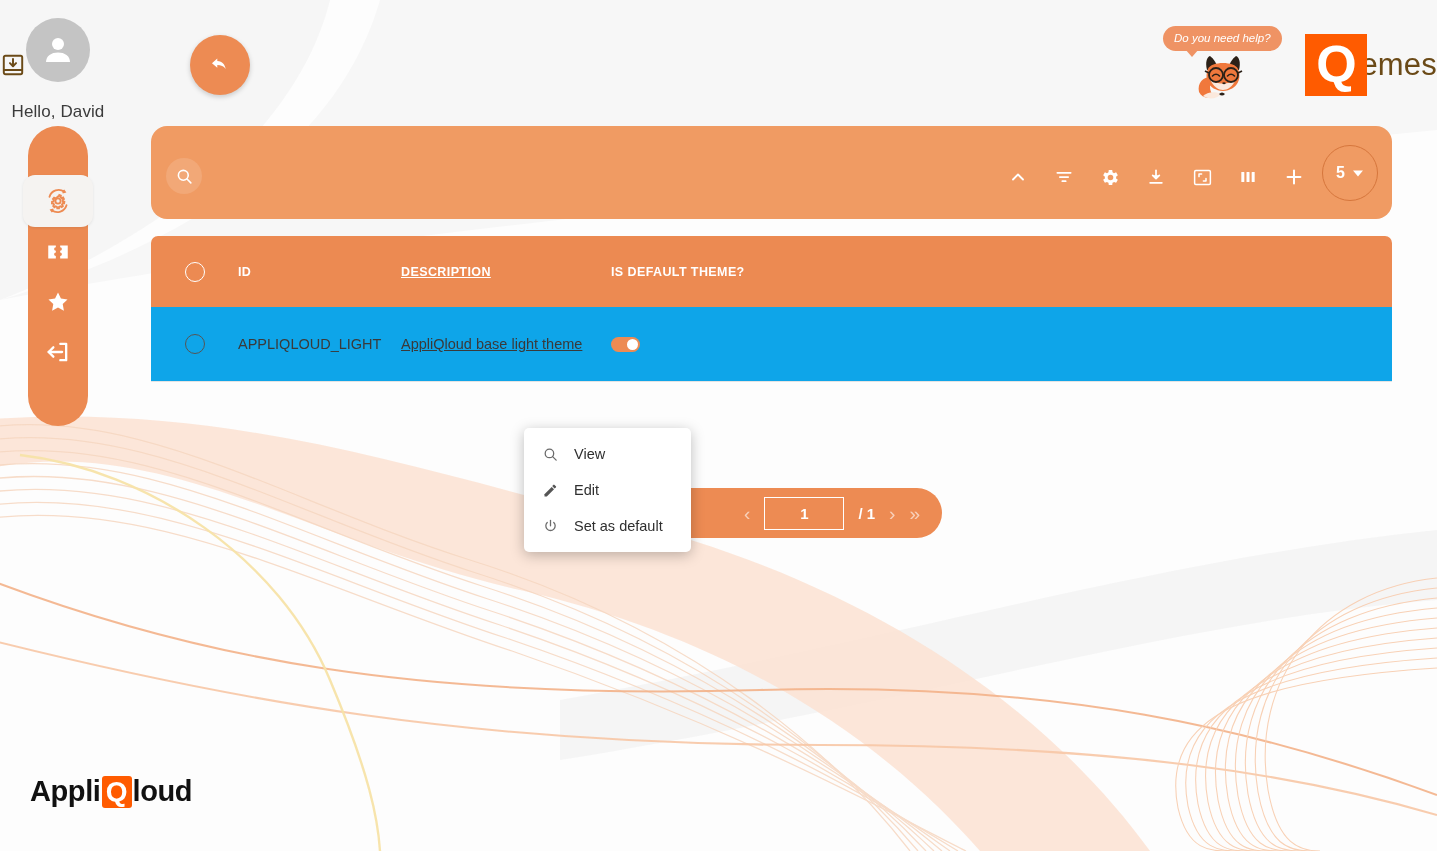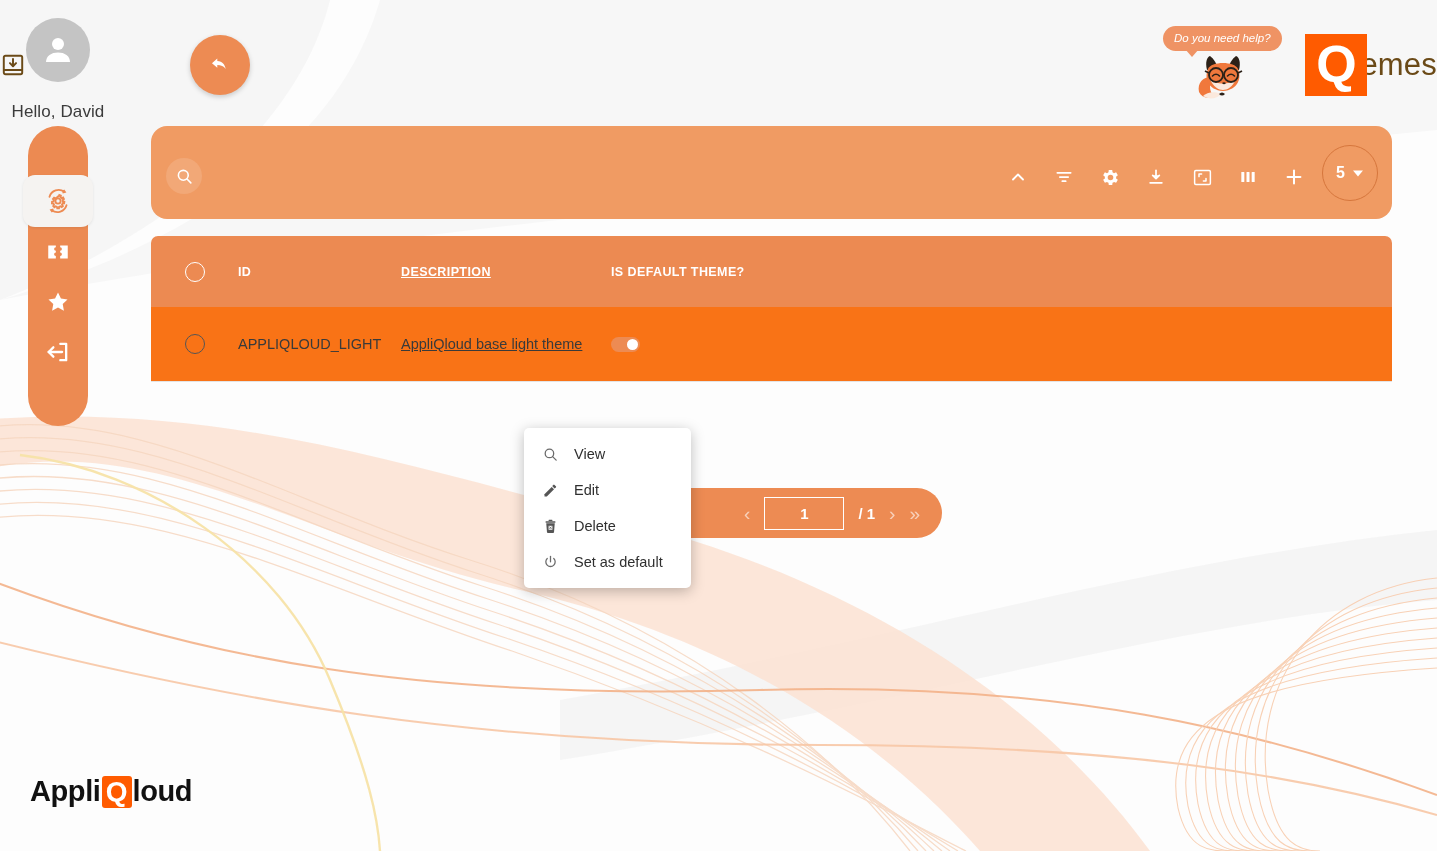--- a/index.html
+++ b/index.html
@@ -109,21 +109,21 @@
   .col-desc { width: 210px; flex: none; text-decoration: underline; }
   .col-def { flex: 1; }
   .radio {
     width: 20px; height: 20px; border-radius: 50%; border: 1.6px solid #fff; cursor: pointer;
   }
   .radio.dark { border-color: #555; }
   .trow {
     height: 75px; display: flex; align-items: center; background: #fff;
     border-bottom: 1px solid #e4e4e4; font-size: 14.5px; color: #3a3a3a; cursor: pointer;
   }
-  .trow.alt { background: #f97316; justify-content: flex-end; }
+  .trow.alt { background: #0ea5e9; justify-content: flex-end; }
   .toggle {
     width: 29px; height: 15px; border-radius: 8px; position: relative; cursor: pointer;
     background: #ed8b53;
   }
   .toggle .knob { position: absolute; width: 11px; height: 11px; border-radius: 50%; background: #fff; top: 2px; right: 2px; }
   .toggle.off { background: #fff; border: 1.4px solid #9b9b9b; }
   .toggle.off .knob { background: #9b9b9b; left: 2px; right: auto; top: 1px; }
 
   
   .pagination {
@@ -412,32 +412,20 @@
       <span class="ic">
         <svg width="17" height="17" viewBox="0 0 24 24" fill="#555">
           <path d="M3.5 17.2V20.5h3.3L17 10.3 13.7 7z"></path>
             <path d="M19.6 7.7a1.2 1.2 0 0 0 0-1.7l-1.9-1.9a1.2 1.2 0 0 0-1.7 0L14.4 5.7 17.7 9z"></path>
         </svg>
       </span>
       <span>Edit</span>
     </div>
     <div class="ctx-item">
       <span class="ic">
-        <svg width="17" height="17" viewBox="0 0 24 24" fill="#555">
-          <path d="M6 7.5h12l-1 12.2a1.4 1.4 0 0 1-1.4 1.3H8.4A1.4 1.4 0 0 1 7 19.7z"></path>
-          <rect x="5" y="4.6" width="14" height="2" rx=".6"></rect>
-          <rect x="9.3" y="2.6" width="5.4" height="1.8" rx=".5"></rect>
-          <rect x="9.3" y="11" width="5.4" height="5.6" fill="#fff"></rect>
-          <path d="M10.3 12l3.4 3.6M13.7 12l-3.4 3.6" stroke="#555" stroke-width="1" fill="none"></path>
-        </svg>
-      </span>
-      <span>Delete</span>
-    </div>
-    <div class="ctx-item">
-      <span class="ic">
         <svg width="17" height="17" viewBox="0 0 24 24" fill="none" stroke="#6b6b6b" stroke-width="1.8" stroke-linecap="round">
           <path d="M12 3.5v7.6"></path>
           <path d="M7.4 6.3a6.6 6.6 0 1 0 9.2 0"></path>
         </svg>
       </span>
       <span>Set as default</span>
     </div>
   </div>
 
   <div class="footer-logo">

